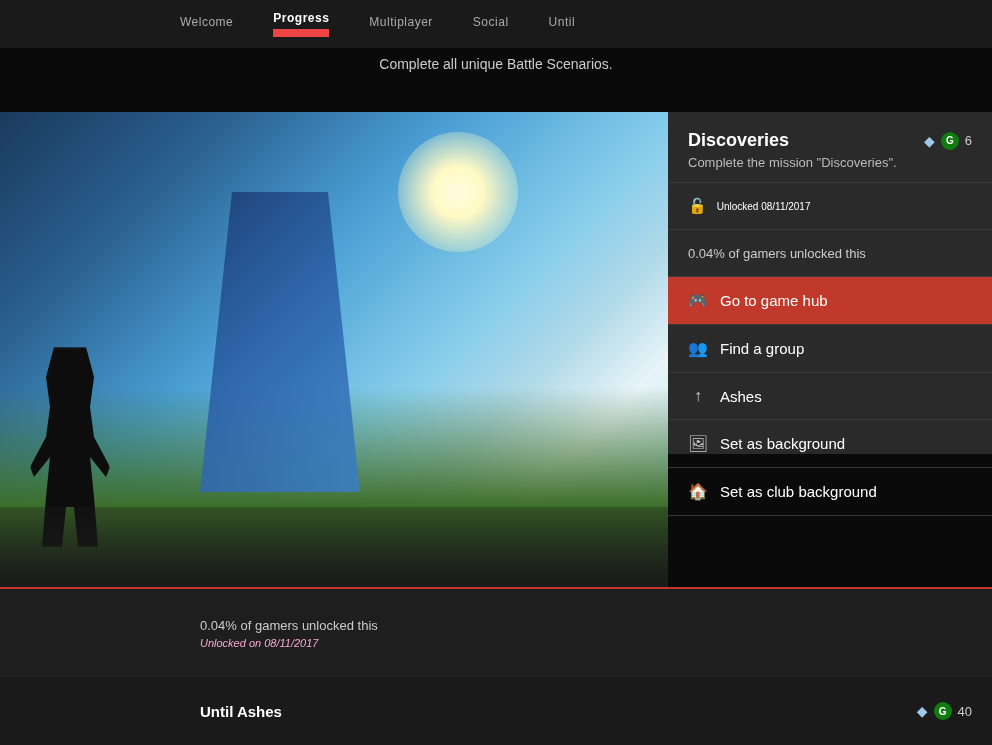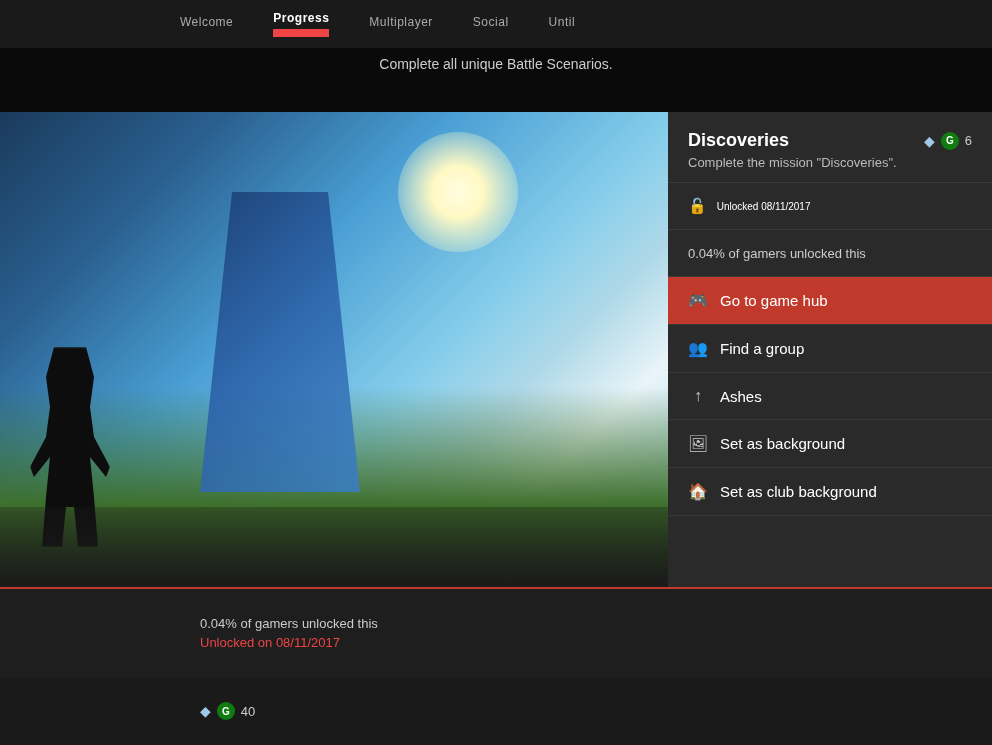--- a/index.html
+++ b/index.html
@@ -142,21 +142,21 @@
       border-radius: 50%;
     }
 
     
     .right-panel {
       position: absolute;
       top: 112px;
       right: 0;
       width: 324px;
       background: #2a2a2a;
-      height: 475px;
+      height: 342px;
       display: flex;
       flex-direction: column;
     }
 
     
     .achievement-header {
       padding: 18px 20px 12px 20px;
       background: #2a2a2a;
       border-bottom: 1px solid #3a3a3a;
     }
@@ -268,22 +268,23 @@
       padding-left: 200px;
       gap: 4px;
     }
 
     .bottom-strip-text1 {
       color: #ccc;
       font-size: 13px;
     }
 
     .bottom-strip-text2 {
-      color: #ef4444;
-      font-size: 13px;
+      color: #f9a8d4;
+      font-size: 11px;
+      font-style: italic;
     }
 
     
     .next-achievement {
       position: absolute;
       top: 677px;
       left: 0;
       right: 0;
       height: 68px;
       background: #1a1a1a;
@@ -432,18 +433,19 @@
 <div class="thumbnail">
   <div class="thumb-figure"></div>
 </div>
 
 <div class="bottom-strip">
   <span class="bottom-strip-text1">0.04% of gamers unlocked this</span>
   <span class="bottom-strip-text2">Unlocked on 08/11/2017</span>
 </div>
 
 <div class="next-achievement">
+  <span class="next-ach-title">Until Ashes</span>
   <div class="next-ach-icons">
     <span class="diamond-icon">◆</span>
     <span class="gamertag-g-icon">G</span>
     <span>40</span>
   </div>
 </div>
 
 </body></html>

